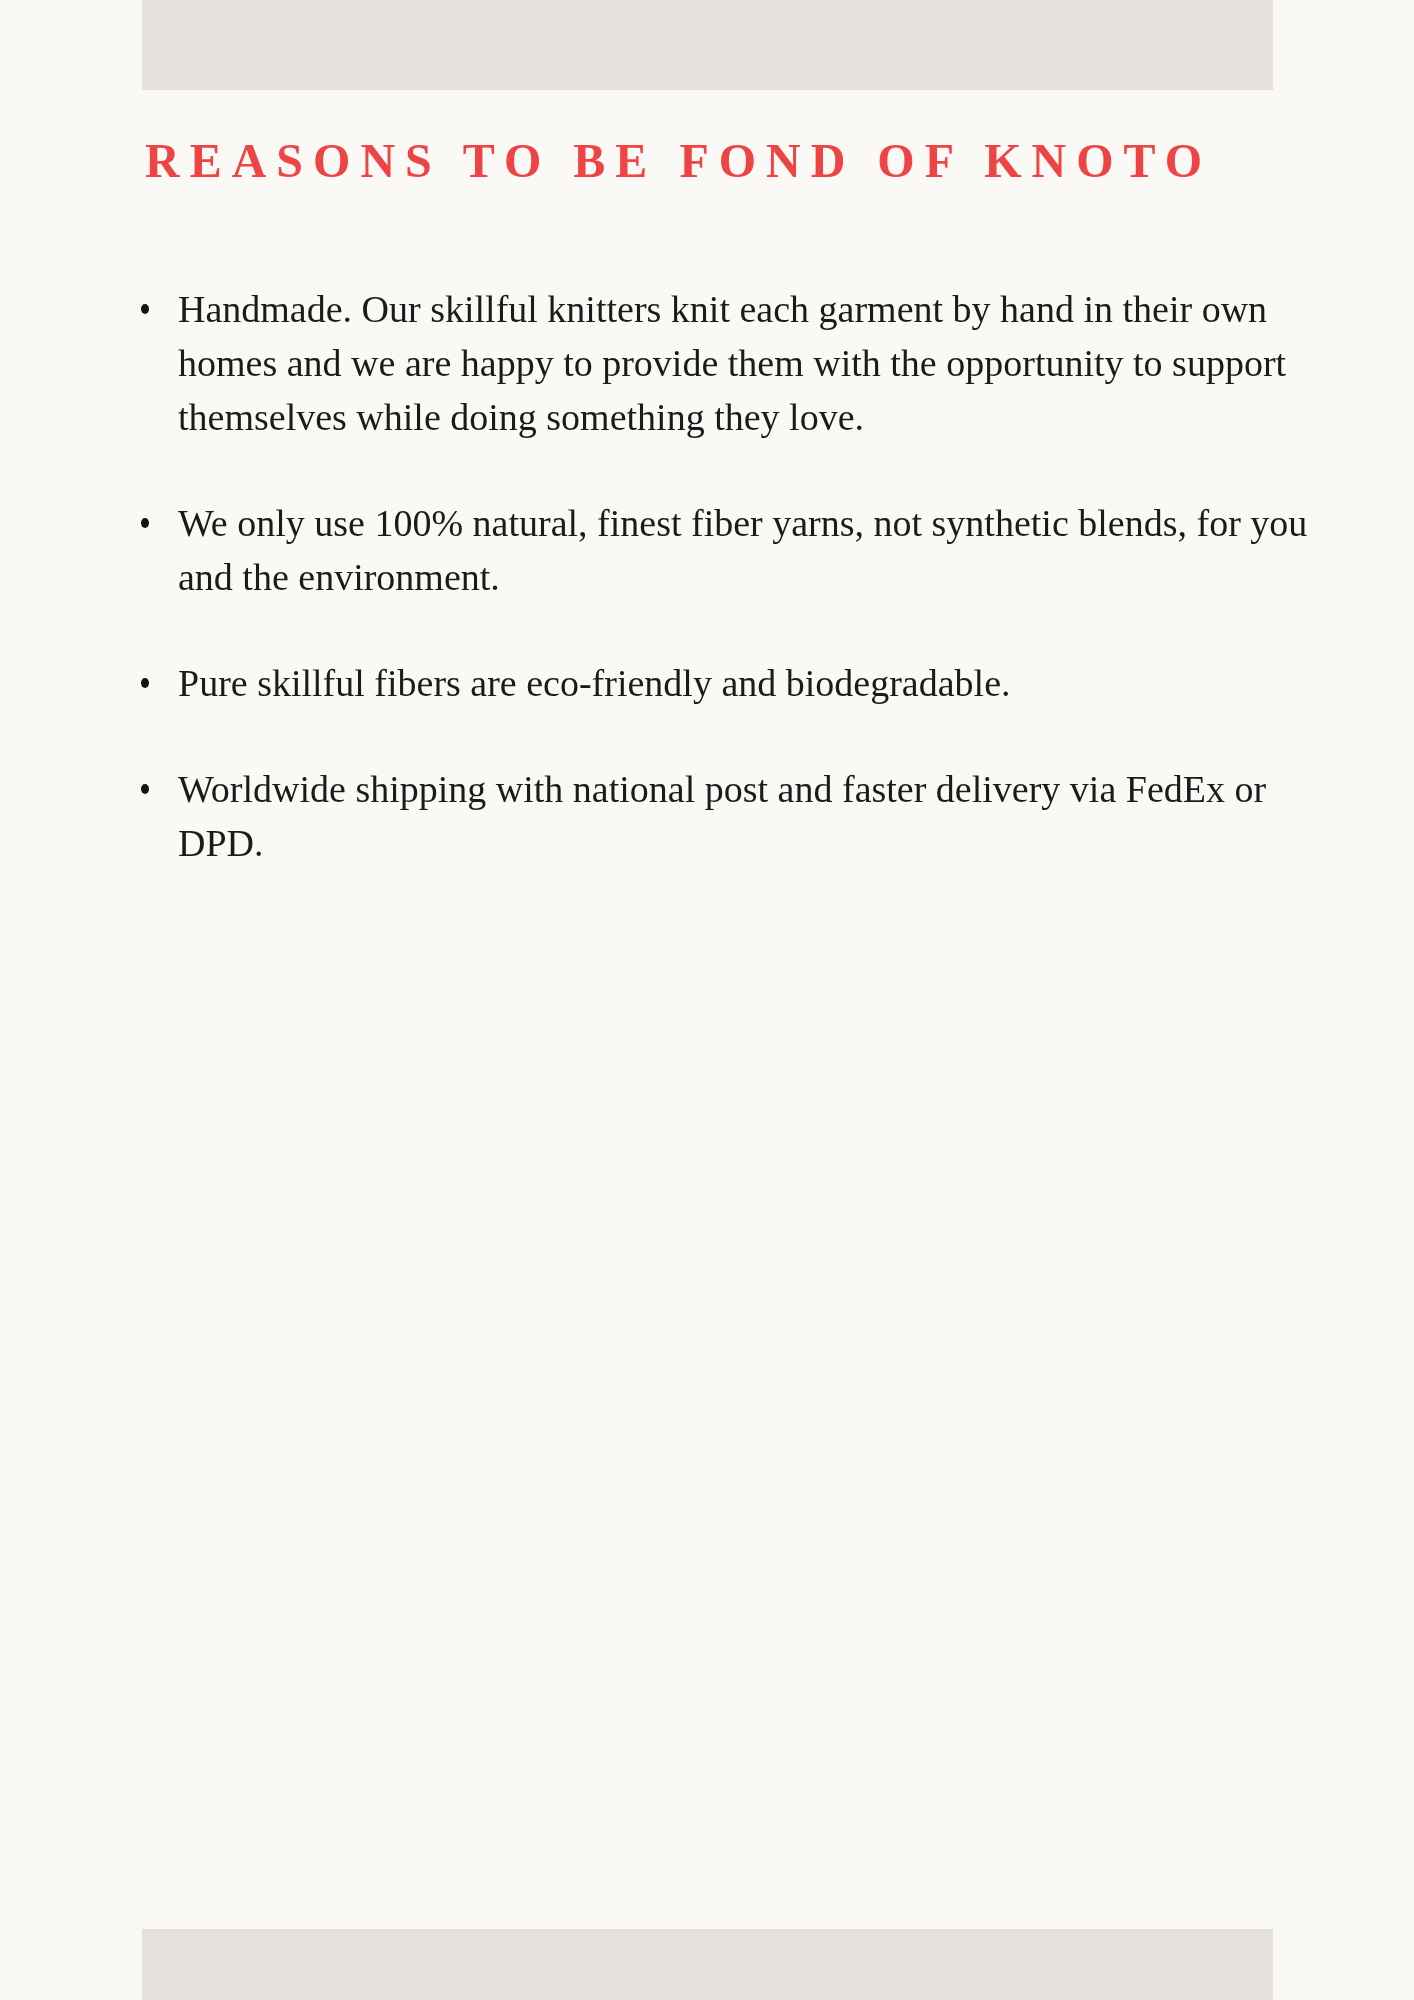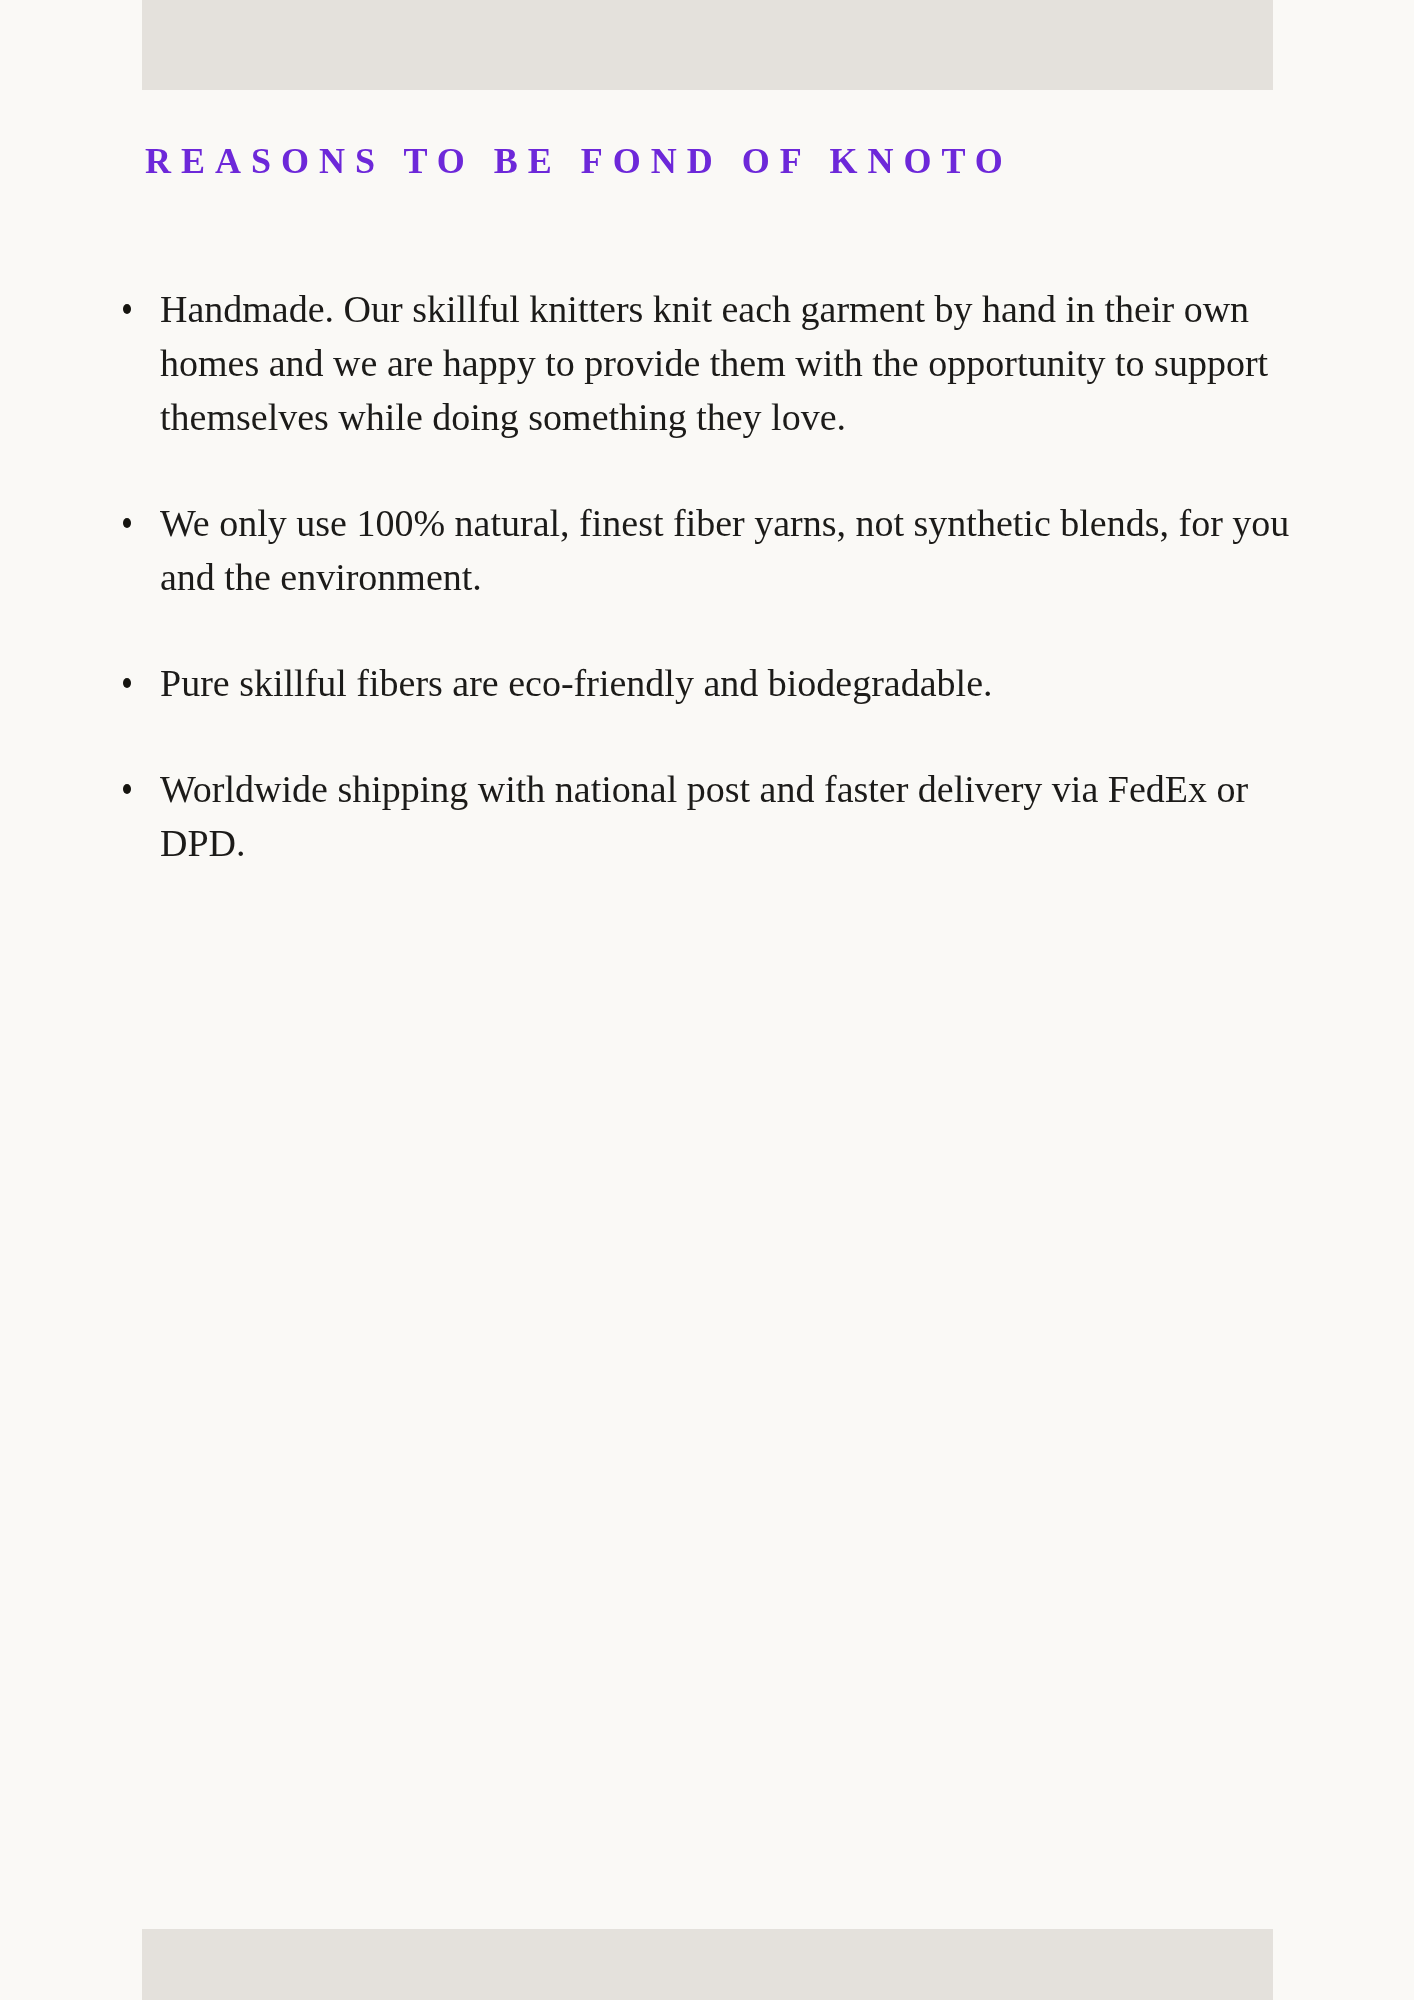--- a/index.html
+++ b/index.html
@@ -23,45 +23,45 @@
   }
   .band-top { top: 0; height: 90px; }
   .band-bottom { top: 1929px; height: 71px; }
 
   .page-title {
     position: absolute;
     left: 145px;
     top: 137px;
     margin: 0;
     font-family: "Liberation Serif", serif;
-    font-size: 36px;
+    font-size: 48px;
     line-height: 48px;
     font-weight: 700;
     letter-spacing: 10px;
-    color: #6d28d9;
+    color: #ef4444;
     white-space: nowrap;
   }
 
   .reasons-list {
     position: absolute;
     left: 160px;
     top: 282px;
     width: 1165px;
     margin: 0;
     padding: 0;
     list-style: none;
     font-family: "Liberation Serif", serif;
     font-size: 38px;
     line-height: 54px;
     font-weight: 400;
     color: #1c1b19;
   }
   .reasons-list li {
     position: relative;
-    margin: 0 0 52px 0;
+    margin: 0 0 52px 18px;
   }
   .reasons-list li::before {
     content: "";
     position: absolute;
     left: -37px;
     top: 22px;
     width: 8px;
     height: 10px;
     border-radius: 50%;
     background: #15140f;

